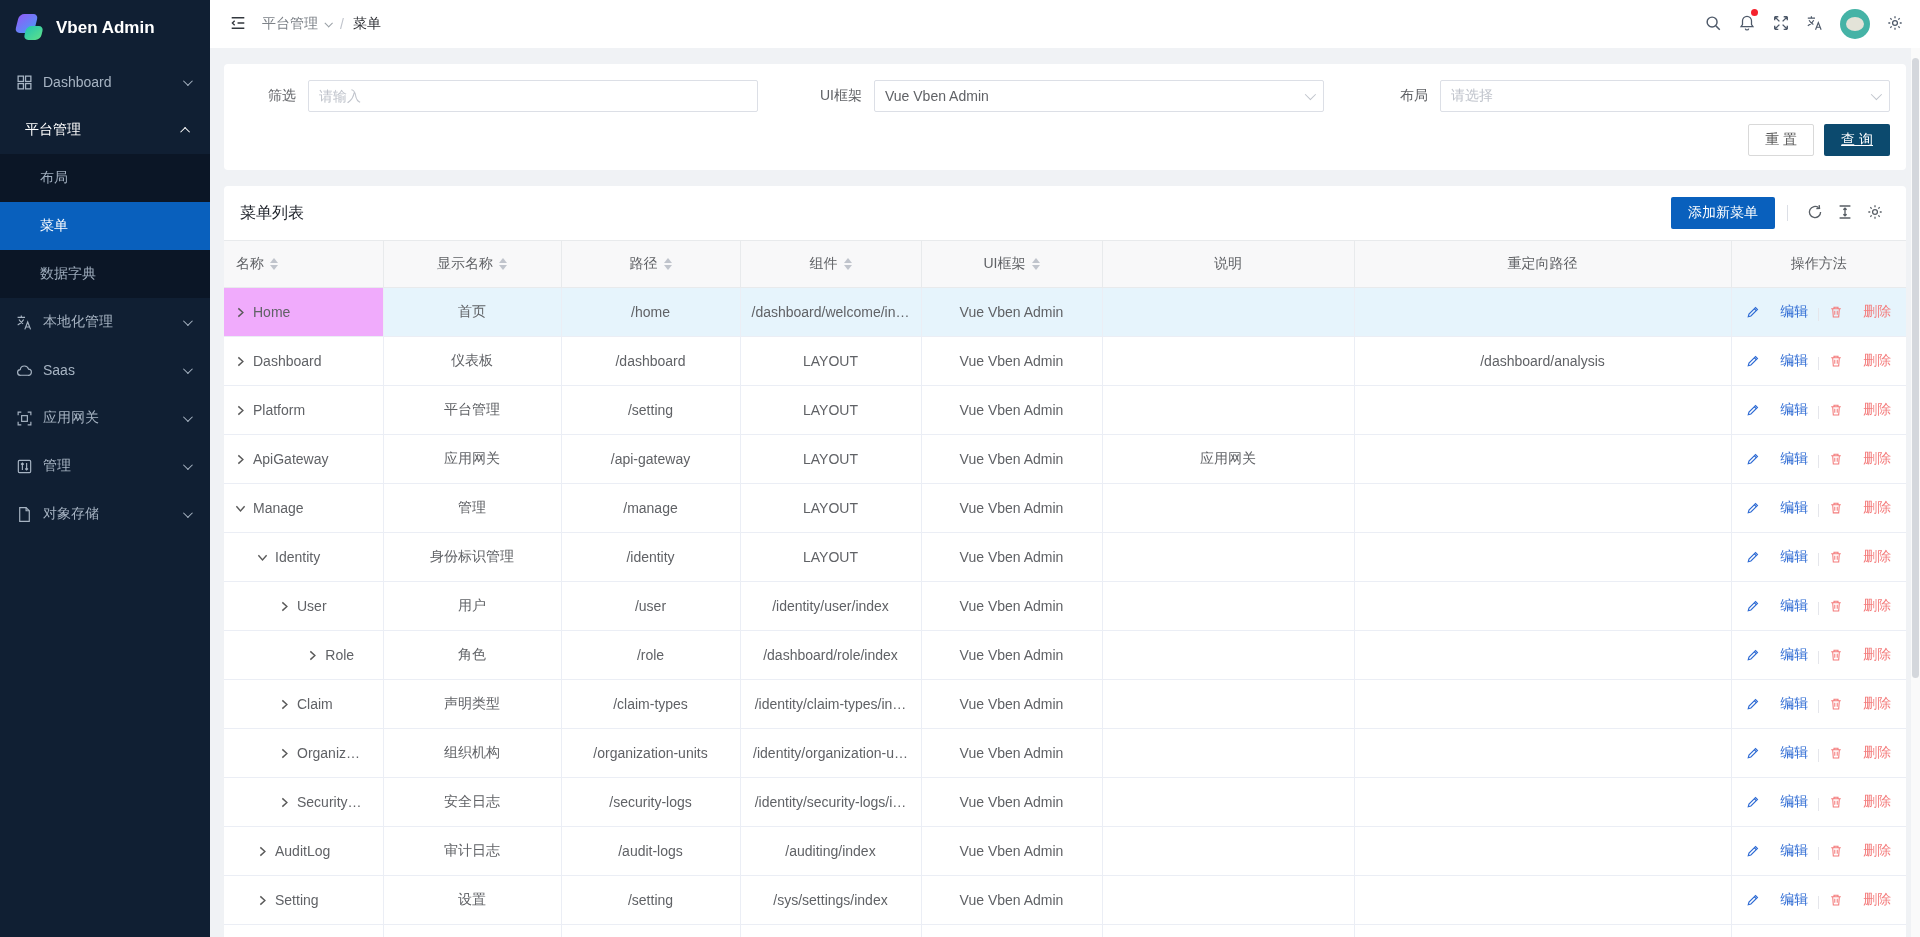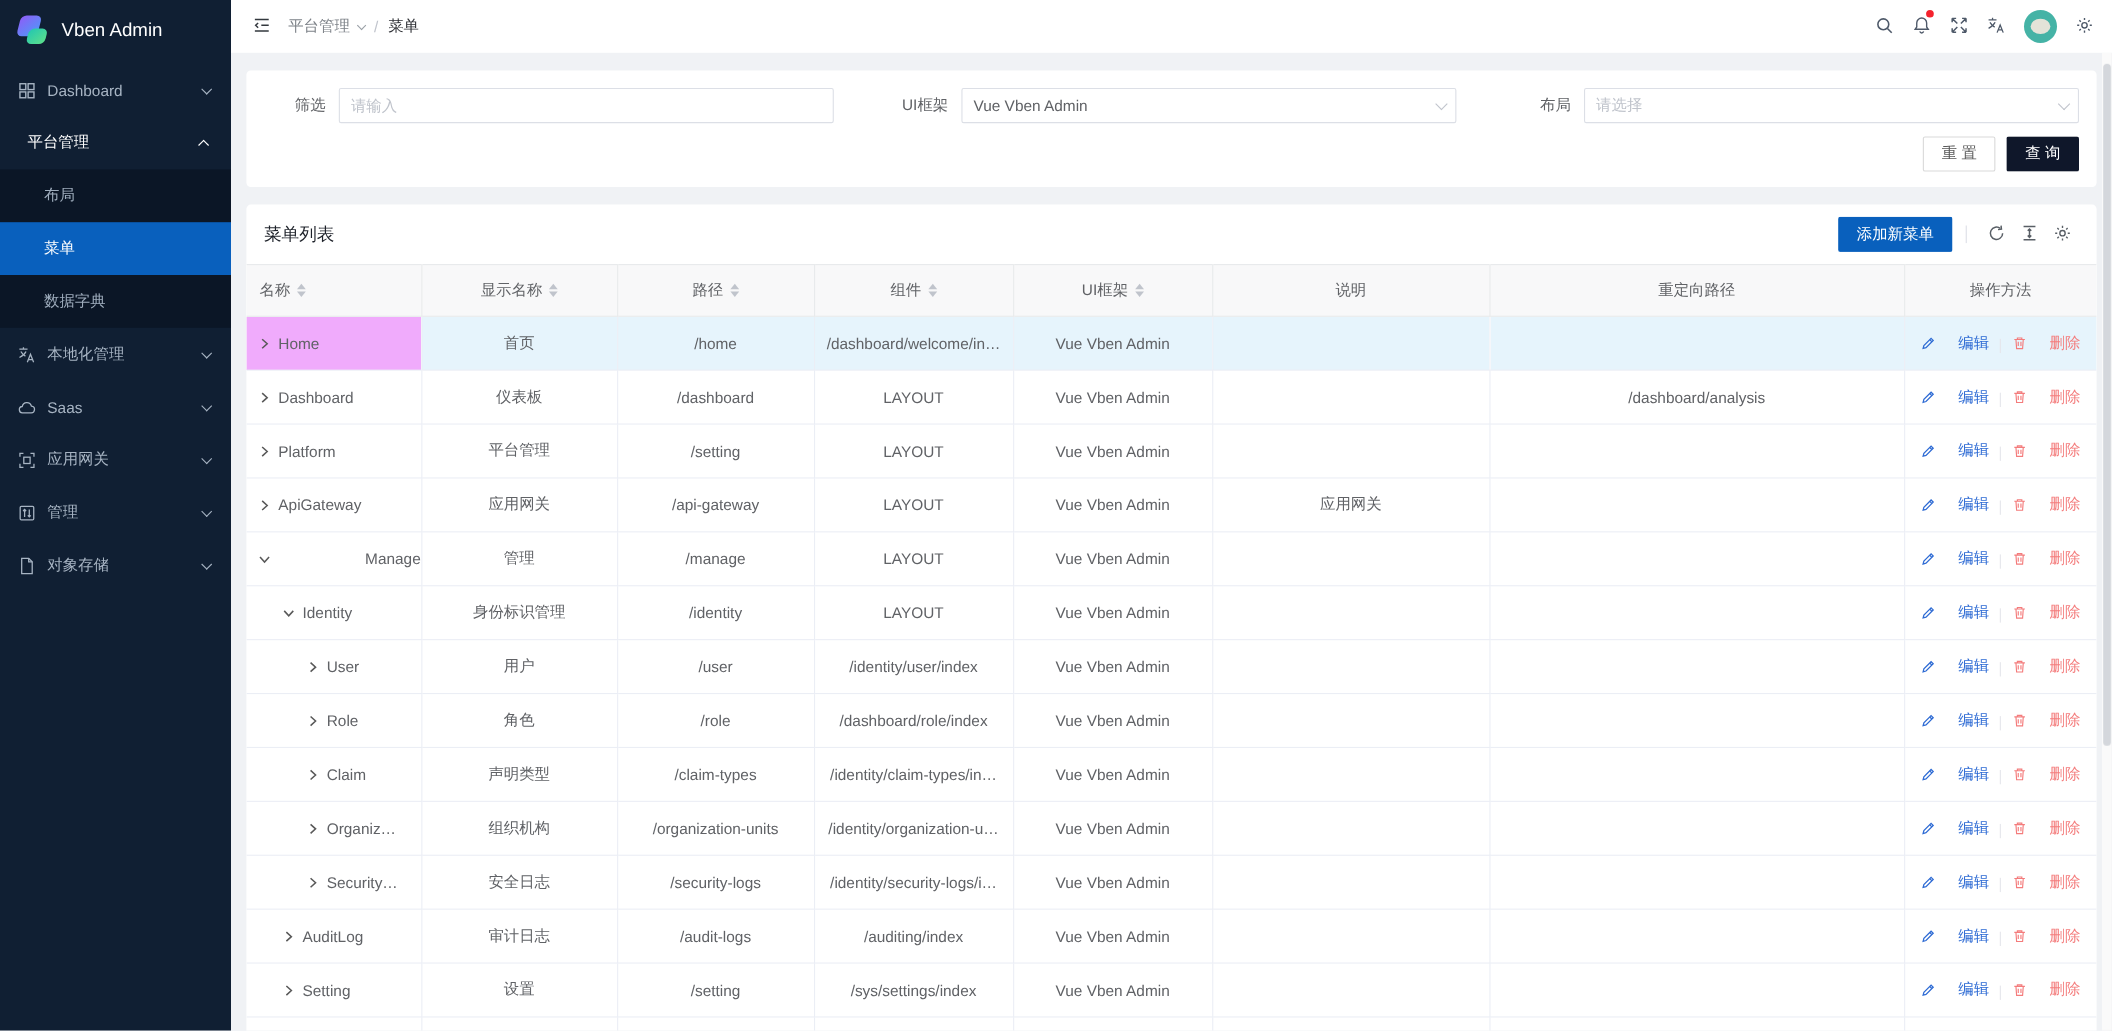--- a/index.html
+++ b/index.html
@@ -6,21 +6,21 @@
   html,body { width:1920px; height:937px; overflow:hidden; font-family:"Liberation Sans","DejaVu Sans",sans-serif; font-size:14px; color:#606266; background:#f0f2f5; }
   .app { display:flex; width:100%; height:100%; }
 
   
   .sidebar { width:210px; height:100%; background:#101f33; flex:0 0 210px; display:flex; flex-direction:column; }
   .logo-row { height:56px; display:flex; align-items:center; padding:0 14px; cursor:pointer; }
   .logo-mark { width:32px; height:30px; position:relative; flex:0 0 32px; }
   .logo-mark i { position:absolute; border-radius:5px; display:block; }
   .logo-mark .p1 { left:3px; top:1px; width:19px; height:19px; background:linear-gradient(135deg,#8f5cf7,#4a9cf8); transform:skewX(-14deg); }
   .logo-mark .p2 { left:11px; top:13px; width:17px; height:14px; background:linear-gradient(135deg,#23c6b2,#5ee08a); transform:skewX(-14deg); }
-  .logo-text { color:#fff; font-weight:normal; font-size:17px; margin-left:10px; white-space:nowrap; }
+  .logo-text { color:#fff; font-weight:bold; font-size:17px; margin-left:10px; white-space:nowrap; }
   .menu { flex:1; overflow:hidden; padding-top:2px; }
   .menu-item { height:48px; display:flex; align-items:center; padding:0 16px; color:#a7b4c3; cursor:pointer; }
   .menu-item .mi-icon { width:17px; height:17px; margin-right:10px; display:inline-flex; color:#a7b4c3; }
   .menu-item .mi-icon svg { width:100%; height:100%; }
   .menu-item.no-icon { padding-left:25px; }
   .menu-item.parent-active { color:#fff; }
   .submenu { background:#0b1626; }
   .menu-item.child { padding-left:40px; color:#9fadbd; }
   .menu-item.child.active { background:#0960bd; color:#fff; }
   .chev { width:7px; height:7px; border-right:1.5px solid currentColor; border-bottom:1.5px solid currentColor; margin-left:auto; margin-right:4px; flex:0 0 auto; }
@@ -255,21 +255,21 @@
           <div class="field">
             <span class="f-label">布局</span>
             <span class="control">
               <span class="sel-text placeholder">请选择</span>
               <span class="sel-chev"></span>
             </span>
           </div>
         </div>
         <div class="filter-actions">
           <button class="btn default">重 置</button>
-          <button class="btn primary accent-bg" style="background: #0f172a;">查 询</button>
+          <button class="btn primary accent-bg" style="background: #0c4a6e; text-decoration: underline;">查 询</button>
         </div>
       </section>
 
       <section class="card table-card">
         <div class="table-toolbar">
           <h3 class="table-title">菜单列表</h3>
           <div class="toolbar-right">
             <button class="btn primary accent-bg" style="background: rgb(9, 96, 189);">添加新菜单</button>
             <span class="toolbar-divider"></span>
             <button class="tool-icon">
@@ -482,21 +482,21 @@
                     <span style="display: inline-flex;">
                       <svg viewBox="0 0 16 16" fill="none" stroke="currentColor" stroke-width="1.2">
                         <path d="M2.5 4.2h11M5.7 4.2V2.6h4.6v1.6M4.2 4.2l.7 9.4h6.2l.7-9.4M6.6 6.6v4.4M9.4 6.6v4.4"></path>
                       </svg>
                     </span>
                     <span>删除</span>
                   </a></td>
               </tr>
               <tr>
                 <td>
-                  <span class="name-cell" style="padding-left: 10px; justify-content: space-between;">
+                  <span class="name-cell" style="padding-left: 10px;">
                     <span class="expand-caret">
                       <svg viewBox="0 0 12 12" fill="none" stroke="currentColor" stroke-width="1.3">
                         <path d="M2.2 4L6 8.2 9.8 4"></path>
                       </svg>
                     </span>
                     <span>Manage</span>
                   </span>
                 </td>
                 <td>管理</td>
                 <td>/manage</td>
@@ -584,21 +584,21 @@
                     <span style="display: inline-flex;">
                       <svg viewBox="0 0 16 16" fill="none" stroke="currentColor" stroke-width="1.2">
                         <path d="M2.5 4.2h11M5.7 4.2V2.6h4.6v1.6M4.2 4.2l.7 9.4h6.2l.7-9.4M6.6 6.6v4.4M9.4 6.6v4.4"></path>
                       </svg>
                     </span>
                     <span>删除</span>
                   </a></td>
               </tr>
               <tr>
                 <td>
-                  <span class="name-cell" style="padding-left: 54px;">
+                  <span class="name-cell" style="padding-left: 54px; justify-content: center;">
                     <span class="expand-caret">
                       <svg viewBox="0 0 12 12" fill="none" stroke="currentColor" stroke-width="1.3">
                         <path d="M4 2.2L8.2 6 4 9.8"></path>
                       </svg>
                     </span>
                     <span>Role</span>
                   </span>
                 </td>
                 <td>角色</td>
                 <td>/role</td>

